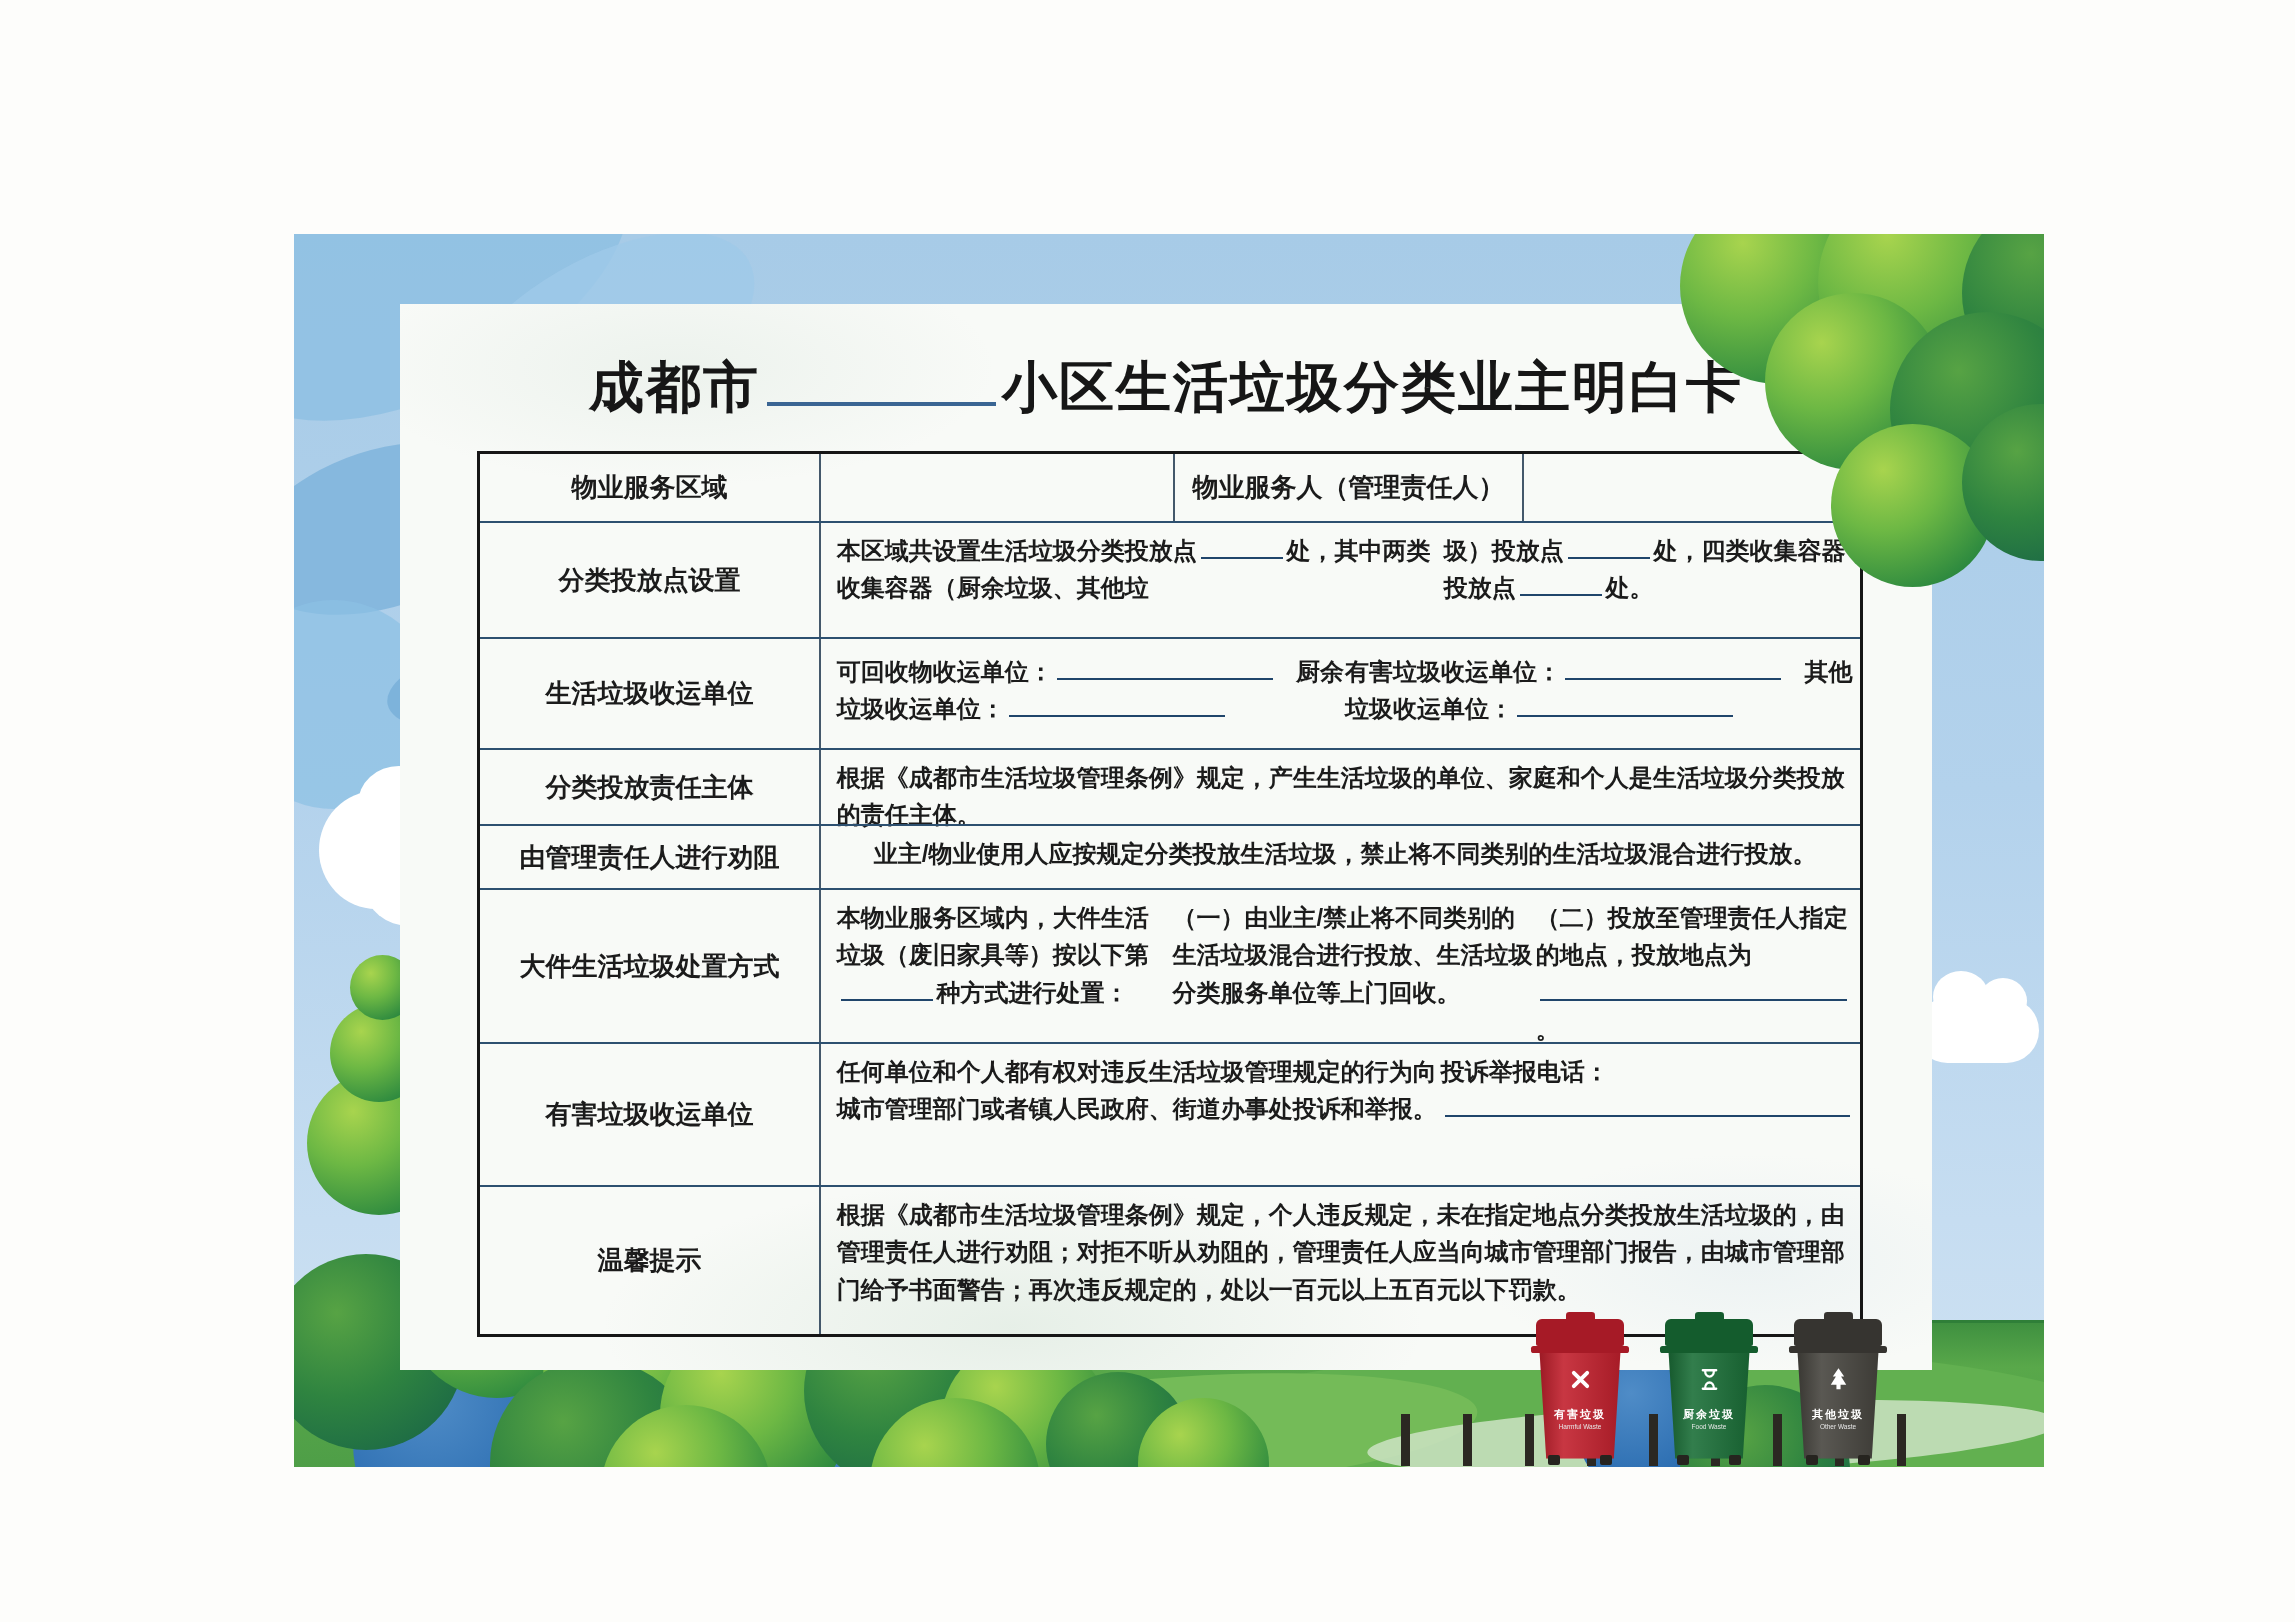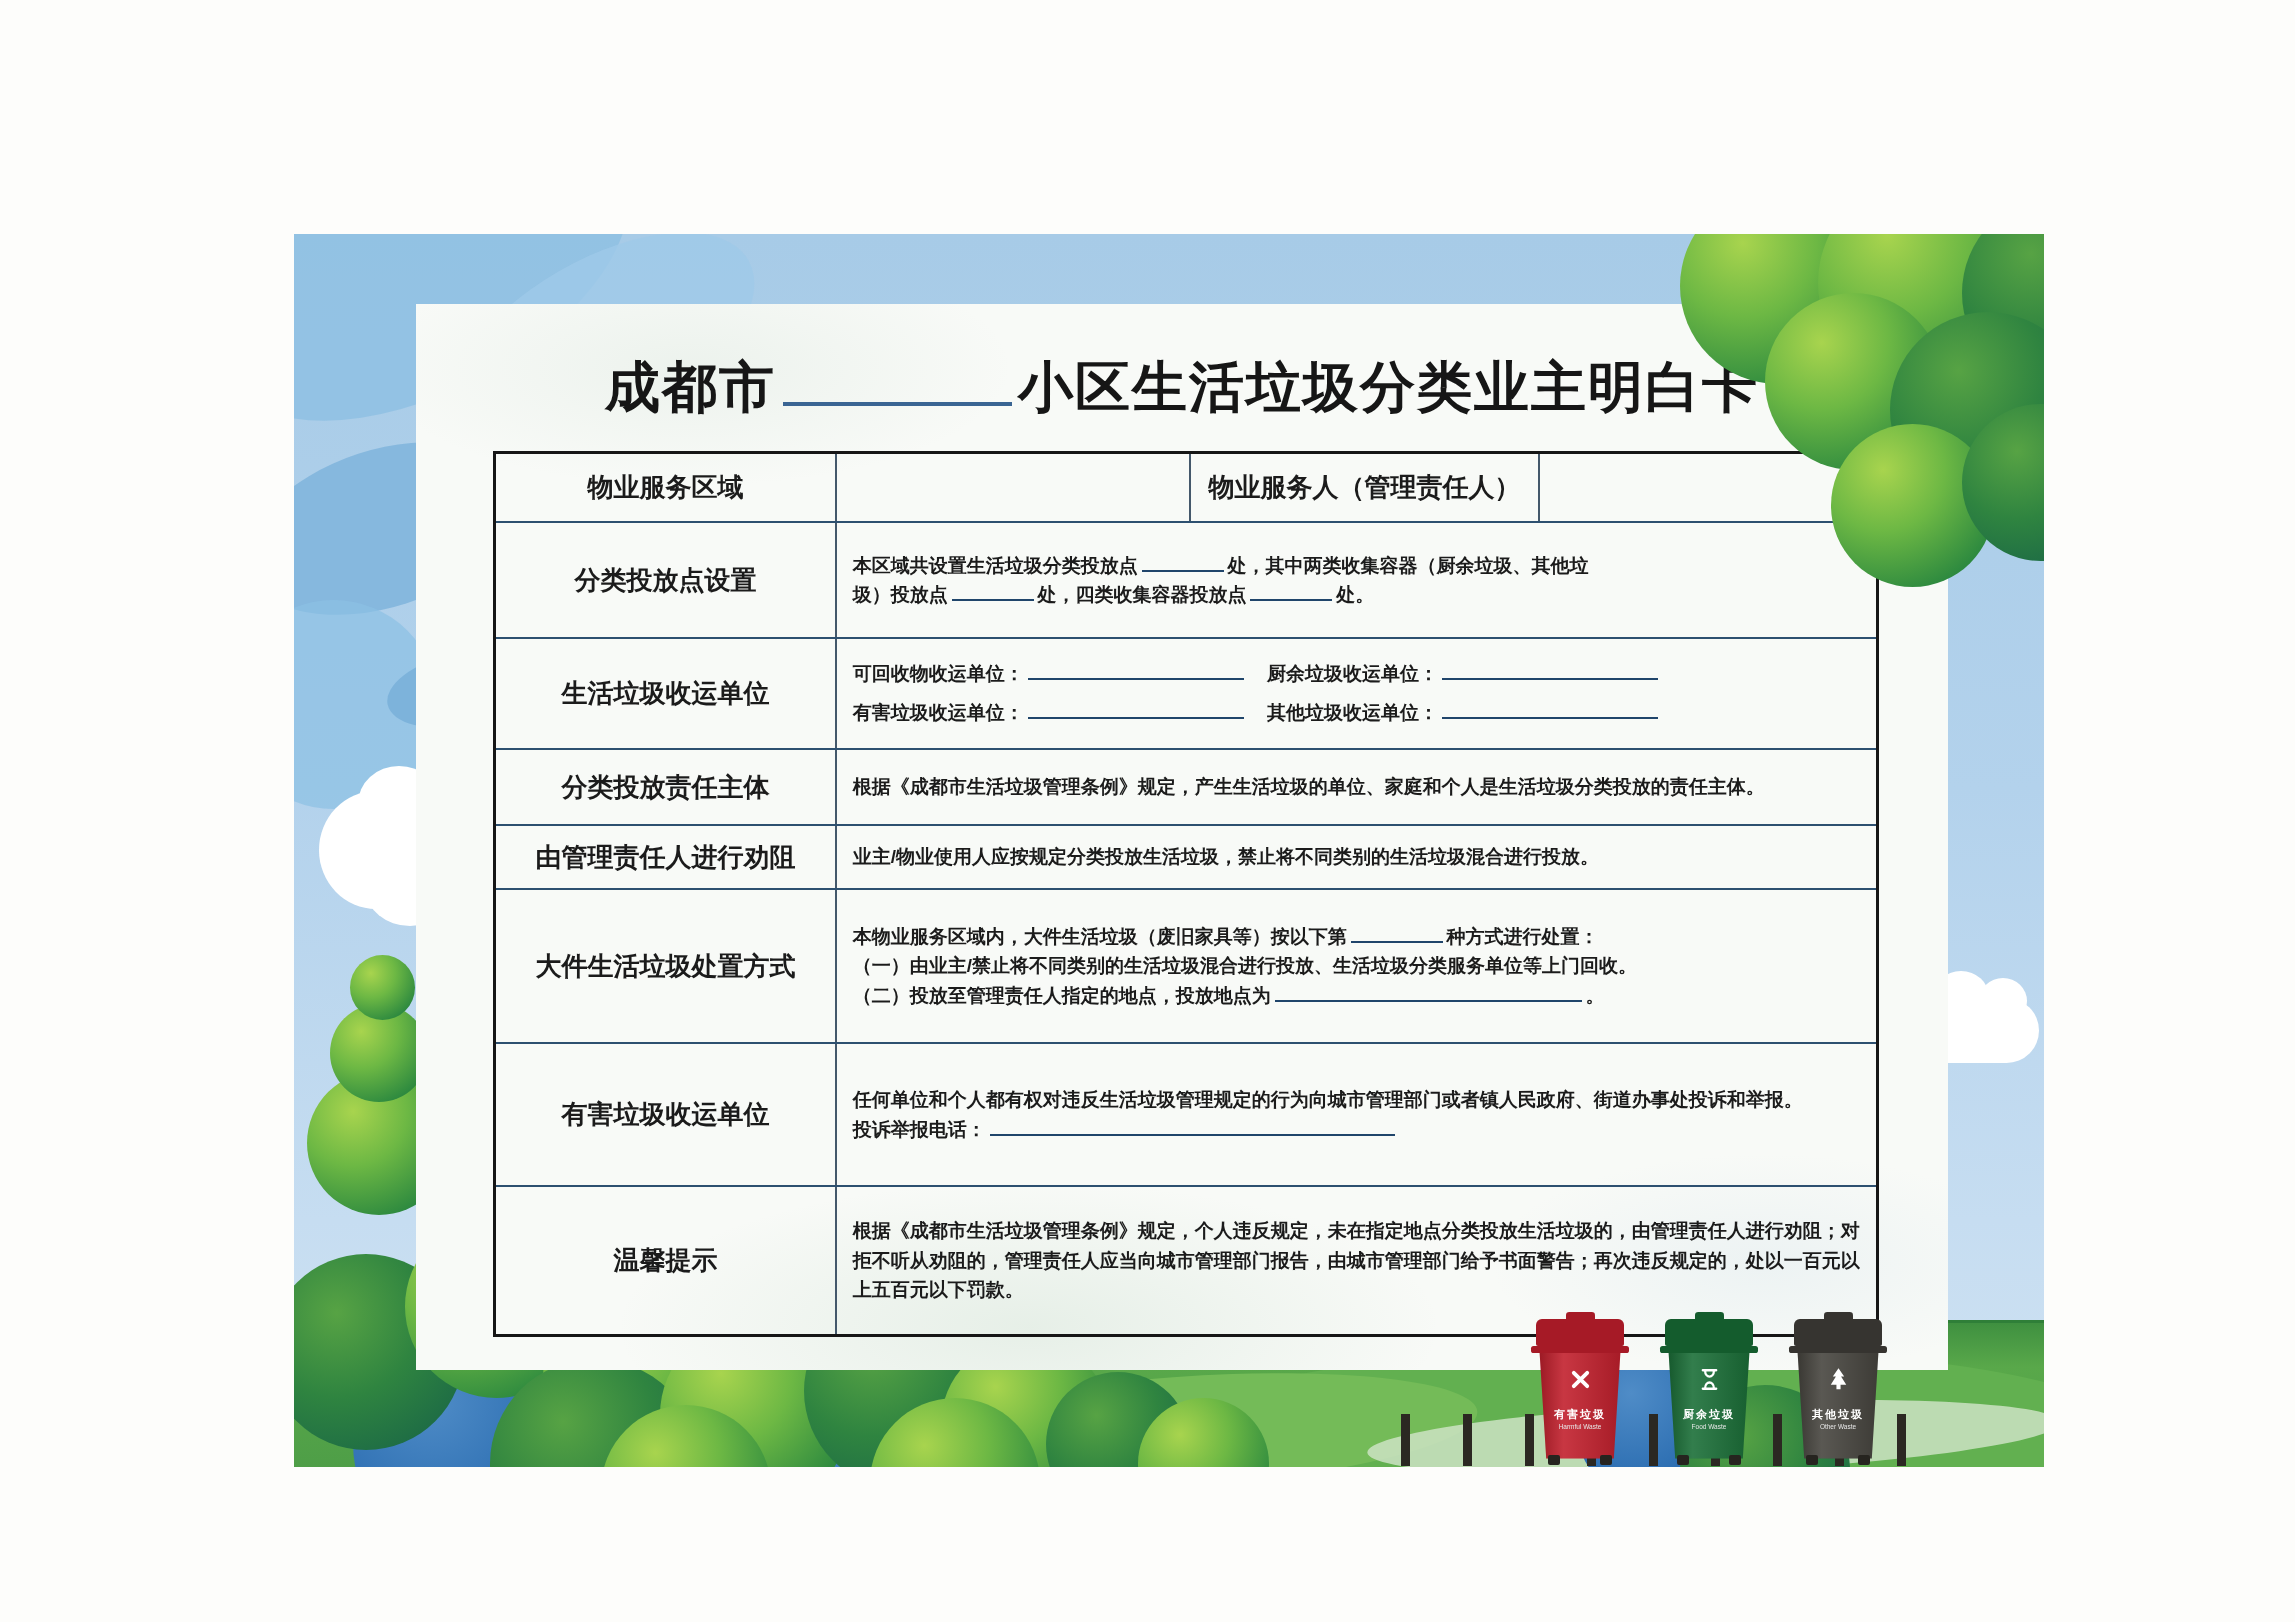--- a/index.html
+++ b/index.html
@@ -64,21 +64,21 @@
   .f1{left:1386px;top:-46px;width:196px;height:196px;}
   .f2{left:1524px;top:-59px;width:216px;height:216px;}
   .f3{left:1668px;top:-39px;width:196px;height:196px;}
   .f4{left:1471px;top:59px;width:177px;height:177px;}
   .f5{left:1596px;top:78px;width:196px;height:196px;}
   .f6{left:1537px;top:190px;width:163px;height:163px;}
   .f7{left:1668px;top:170px;width:157px;height:157px;}
   .fbranch{position:absolute;left:1694px;top:-6.5px;width:111px;height:10.5px;background:#1e4420;transform:rotate(38deg);border-radius:5.2px;}
 
   
-  .card{position:absolute;left:122px;top:70px;width:1532px;height:1066px;background:#f8faf7;z-index:2;}
+  .card{position:absolute;left:106px;top:70px;width:1532px;height:1066px;background:#f8faf7;z-index:2;}
   .card::before{content:'';position:absolute;inset:0;pointer-events:none;
     background:
       radial-gradient(ellipse 458px 170px at 18% 6%, rgba(165,195,175,.14), transparent 70%),
       radial-gradient(ellipse 589px 209px at 40% 96%, rgba(150,190,160,.18), transparent 70%),
       radial-gradient(ellipse 392px 157px at 88% 90%, rgba(170,200,220,.15), transparent 70%);}
 
   .title{position:absolute;left:0;top:47px;width:100%;text-align:center;
     font-size:55px;font-weight:bold;color:#161616;letter-spacing:2px;}
   .title-blank{display:inline-block;width:229px;border-bottom:4.6px solid #3a6593;margin:0 6.5px;}
 
@@ -91,22 +91,22 @@
   .row-hdr{height:67px;}
   .row-h0{height:116px;}
   .row-h1{height:111px;}
   .row-h2{height:76px;}
   .row-h3{height:64px;}
   .row-h4{height:154px;}
   .row-h5{height:143px;}
   .row-h6{flex:1 1 auto;}
   .cell-label{flex:0 0 341px;border-right:2px solid #44586b;display:flex;align-items:center;justify-content:center;
     text-align:center;font-size:26px;box-sizing:border-box;padding:0 3.9px;}
-  .cell-content{flex:1 1 auto;display:flex;flex-direction:column;justify-content:center;
-    font-size:19px;line-height:1.55;padding:9.2px 6.5px 9.2px 15.7px;box-sizing:border-box;}
+  .cell-content{flex:1 1 auto;display:flex;flex-direction:row;justify-content:center;
+    font-size:24px;line-height:1.55;padding:9.2px 6.5px 9.2px 15.7px;box-sizing:border-box;}
   .line{min-height:1.45em;}
   .gap-lines .line{margin:4.6px 0;}
   .seg-blank{display:inline-block;height:2.6px;border-bottom:2.6px solid #20456b;margin:0 3.9px;}
   .seg-gap{display:inline-block;}
   
   .hcell{display:flex;align-items:center;justify-content:center;font-size:26px;box-sizing:border-box;text-align:center;}
   .hc1{flex:0 0 341px;border-right:2px solid #44586b;}
   .hc2{flex:0 0 354px;border-right:2px solid #44586b;}
   .hc3{flex:0 0 349px;border-right:2px solid #44586b;}
   .hc4{flex:1 1 auto;}

